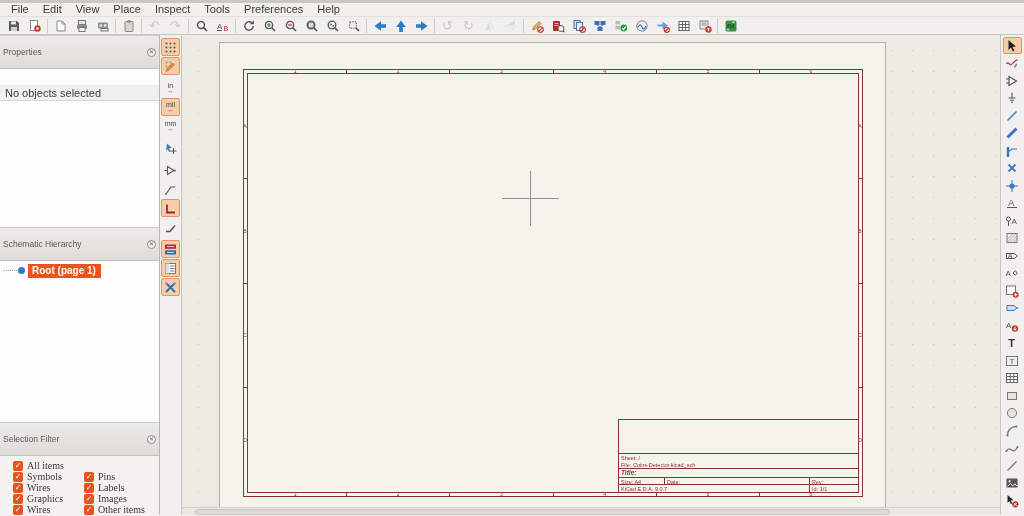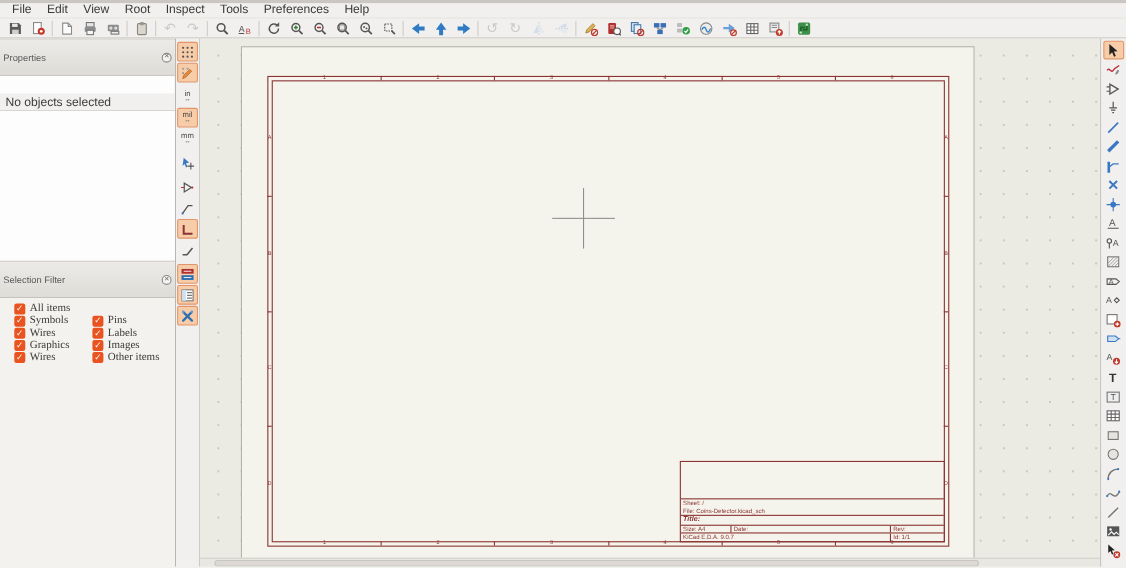--- a/index.html
+++ b/index.html
@@ -122,21 +122,21 @@
 <body>
 
 <div class="window">
 
   <div class="top-strip"></div>
 
   <div class="menubar">
     <span class="menu-item">File</span>
     <span class="menu-item">Edit</span>
     <span class="menu-item">View</span>
-    <span class="menu-item">Root</span>
+    <span class="menu-item">Place</span>
     <span class="menu-item">Inspect</span>
     <span class="menu-item">Tools</span>
     <span class="menu-item">Preferences</span>
     <span class="menu-item">Help</span>
   </div>
 
   <div class="toolbar">
     <div class="tb-btn">
         <svg viewBox="0 0 14 14">
           <path d="M2 2h8l2 2v8H2z" fill="#5a5a5a"></path>
@@ -367,20 +367,33 @@
 
       <div class="panel-props">
         <div class="panel-header">
           <span class="panel-title">Properties</span>
           <span class="panel-close">✕</span>
         </div>
         <div class="props-msg">No objects selected</div>
         <div class="props-body"></div>
       </div>
 
+      <div class="panel-hier">
+        <div class="panel-header">
+          <span class="panel-title">Schematic Hierarchy</span>
+          <span class="panel-close">✕</span>
+        </div>
+        <div class="hier-body">
+          <div class="tree-row">
+            <span class="tree-dots"></span>
+            <span class="tree-bullet"></span>
+            <span class="tree-label">Root (page 1)</span>
+          </div>
+        </div>
+      </div>
 
       <div class="panel-filter">
         <div class="panel-header">
           <span class="panel-title">Selection Filter</span>
           <span class="panel-close">✕</span>
         </div>
         <div class="filter-body">
           <div class="f-row">
             <div class="f-cell wide">
               <span class="checkbox">✓</span>

